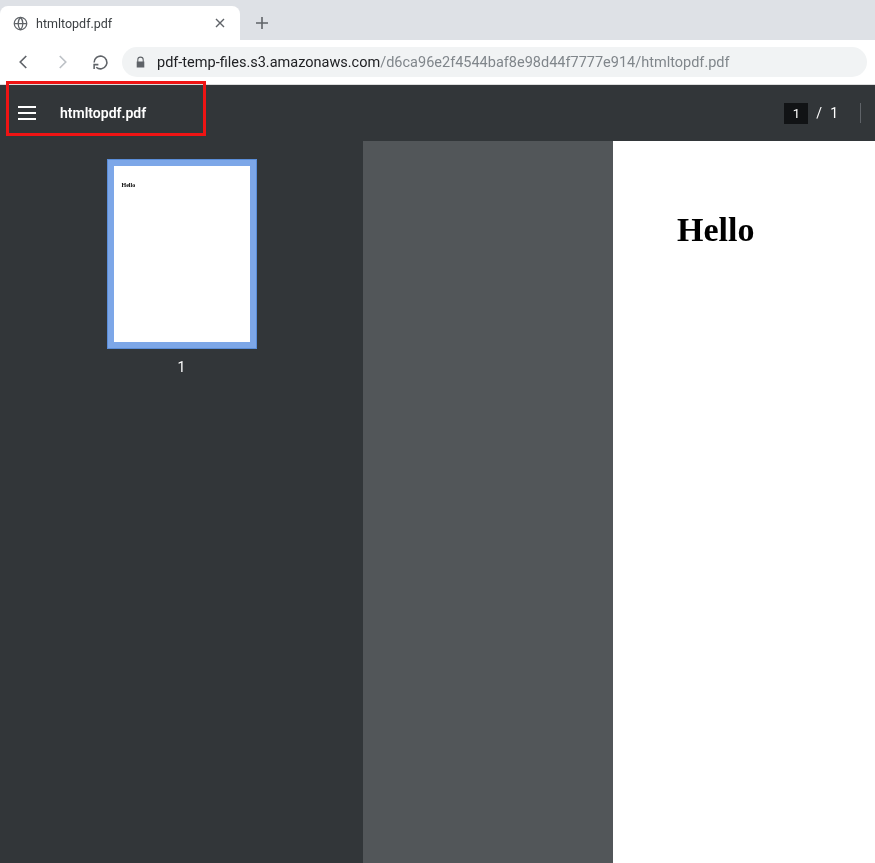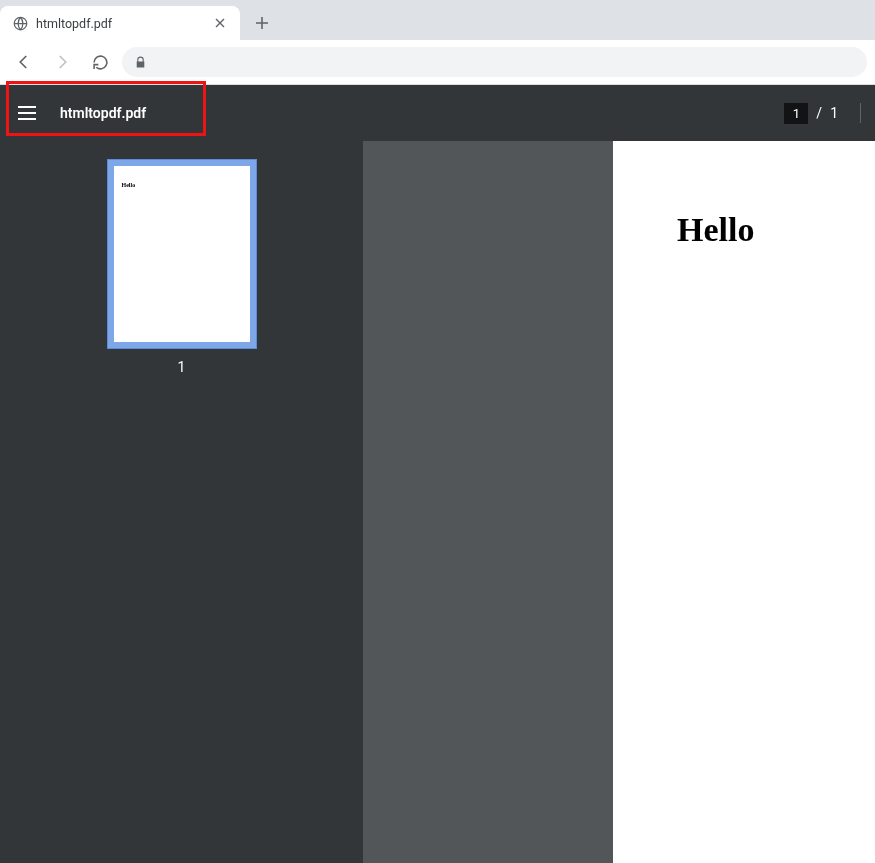--- a/index.html
+++ b/index.html
@@ -236,20 +236,21 @@
           <path d="M3 12a9 9 0 1 1 3 6.7"></path>
           <path d="M3 21v-6h6"></path>
         </svg>
     </div>
     <div class="address-bar">
       <span class="lock-icon">
         <svg width="13" height="13" viewBox="0 0 24 24" fill="currentColor">
             <path d="M6 10V7a6 6 0 1112 0v3h1v11H5V10h1zm2 0h8V7a4 4 0 10-8 0v3z"></path>
           </svg>
       </span>
+      <span class="url-text"><span>pdf-temp-files.s3.amazonaws.com</span><span class="dim">/d6ca96e2f4544baf8e98d44f7777e914/htmltopdf.pdf</span></span>
     </div>
   </div>
 </div>
 
 <div class="pdf-viewer">
   <div class="pdf-toolbar">
     <div class="toolbar-left">
       <div class="highlight-box"></div>
       <div class="hamburger">
         <span></span>

